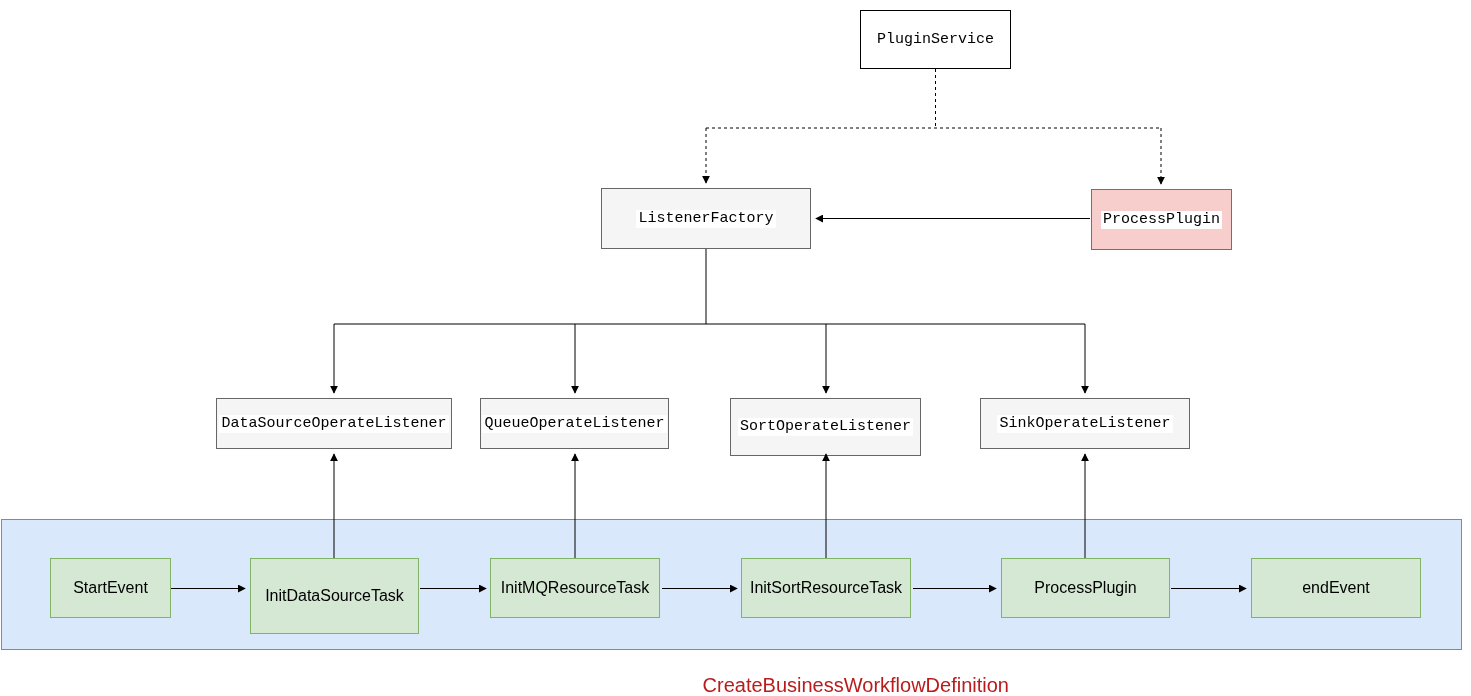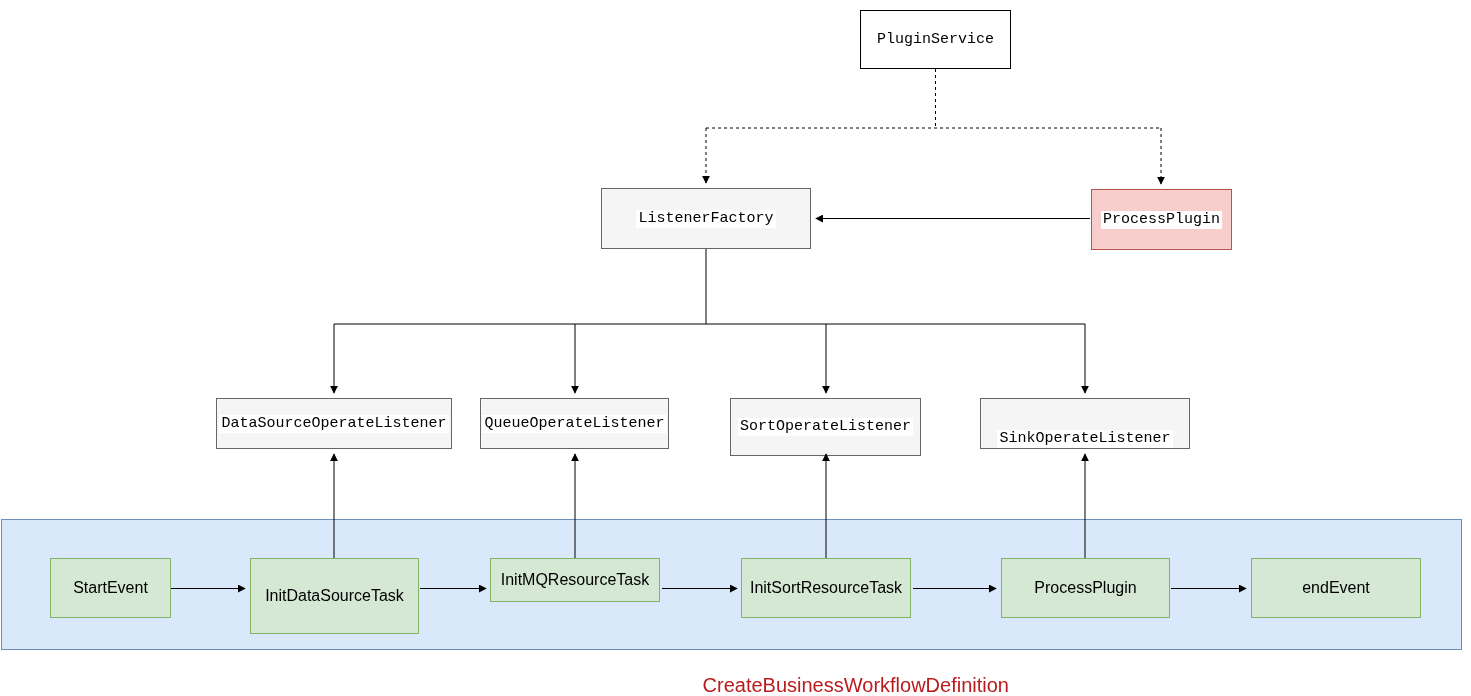--- a/index.html
+++ b/index.html
@@ -133,31 +133,31 @@
 
   <div class="node mono gray-node" style="left:216px; top:390px; width:236px; height:51px;">
     <span class="lbl">DataSourceOperateListener</span>
   </div>
   <div class="node mono gray-node" style="left:480px; top:390px; width:189px; height:51px;">
     <span class="lbl">QueueOperateListener</span>
   </div>
   <div class="node mono gray-node" style="left:730px; top:390px; width:191px; height:58px;">
     <span class="lbl">SortOperateListener</span>
   </div>
-  <div class="node mono gray-node" style="left:980px; top:390px; width:210px; height:51px;align-items:flex-end;">
+  <div class="node mono gray-node" style="left:980px; top:390px; width:210px; height:51px;">
     <span class="lbl">SinkOperateListener</span>
   </div>
 
   <div class="node task" style="left:50px; top:550px; width:121px; height:60px;">
     <span>StartEvent</span>
   </div>
   <div class="node task" style="left:250px; top:550px; width:169px; height:76px;">
     <span>InitDataSourceTask</span>
   </div>
-  <div class="node task" style="left:490px; top:550px; width:170px; height:44px;align-items:center;">
+  <div class="node task" style="left:490px; top:550px; width:170px; height:60px;align-items:center;">
     <span>InitMQResourceTask</span>
   </div>
   <div class="node task" style="left:741px; top:550px; width:170px; height:60px;">
     <span>InitSortResourceTask</span>
   </div>
   <div class="node task" style="left:1001px; top:550px; width:169px; height:60px;">
     <span>ProcessPlugin</span>
   </div>
   <div class="node task" style="left:1251px; top:550px; width:170px; height:60px;">
     <span>endEvent</span>

